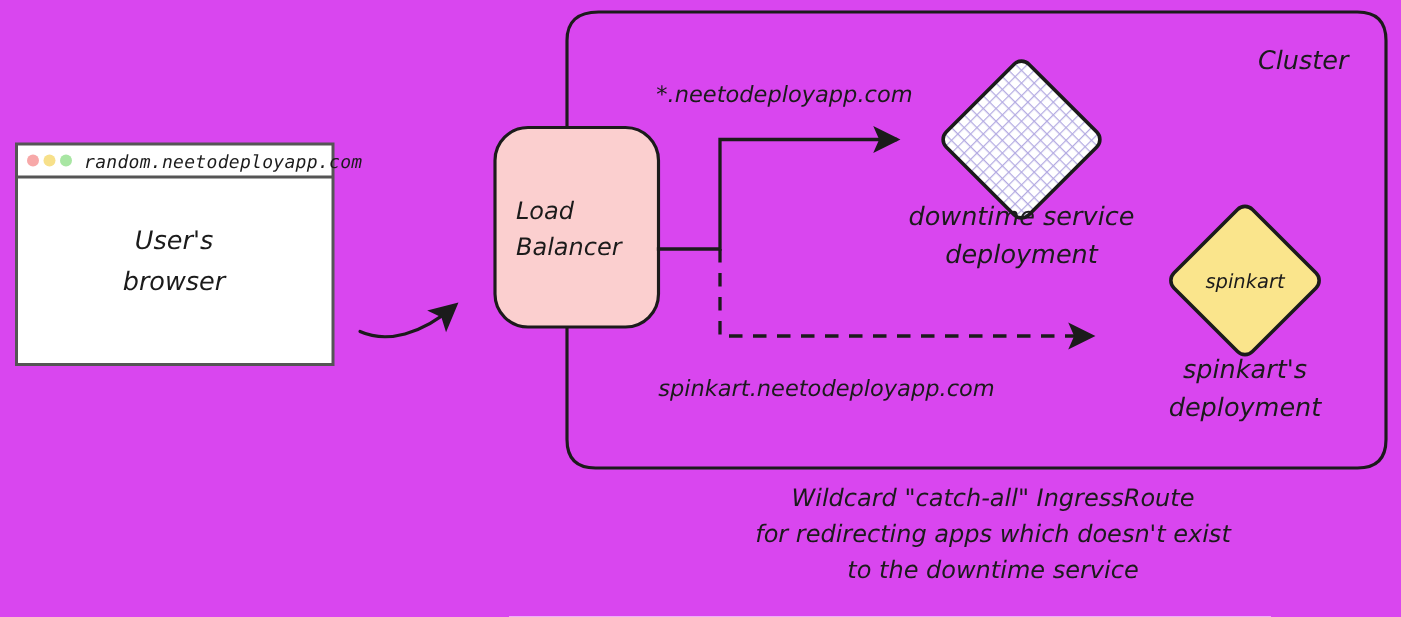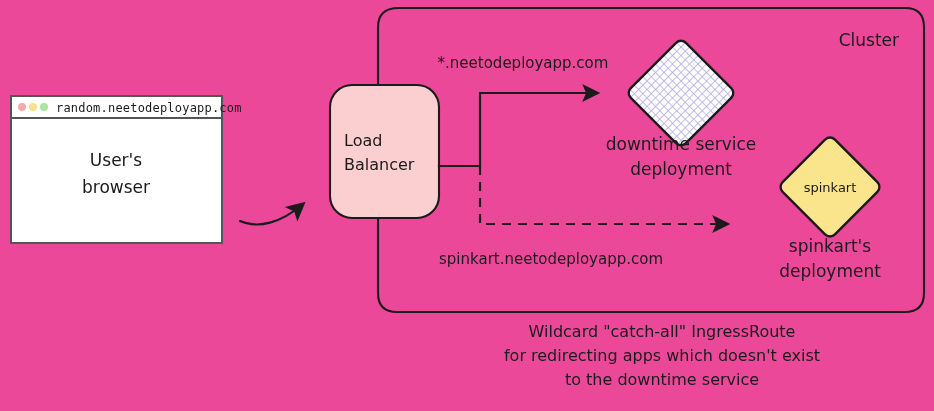--- a/index.html
+++ b/index.html
@@ -7,22 +7,23 @@
     padding: 0;
     background: #ffffff;
   }
   body {
     font-family: "DejaVu Sans", sans-serif;
   }
   #canvas {
     position: relative;
     width: 934px;
     height: 411px;
-    background: #ec4899;
+    background: #d946ef;
     overflow: hidden;
+    font-style: italic;
   }
   #scene {
     position: absolute;
     inset: 0;
     width: 934px;
     height: 411px;
   }
   .hand {
     font-family: "DejaVu Sans", sans-serif;
     fill: #1b1b1b;

